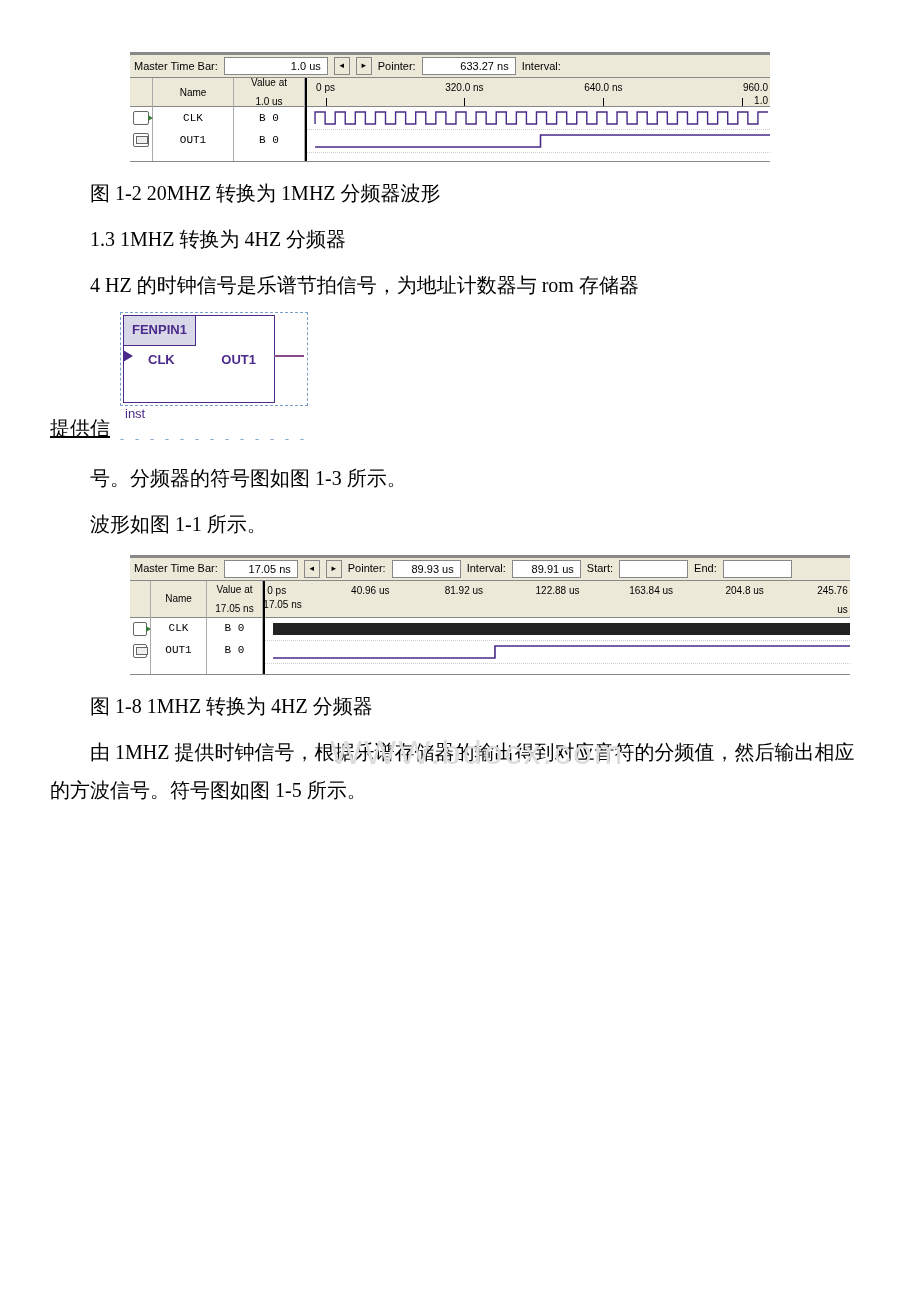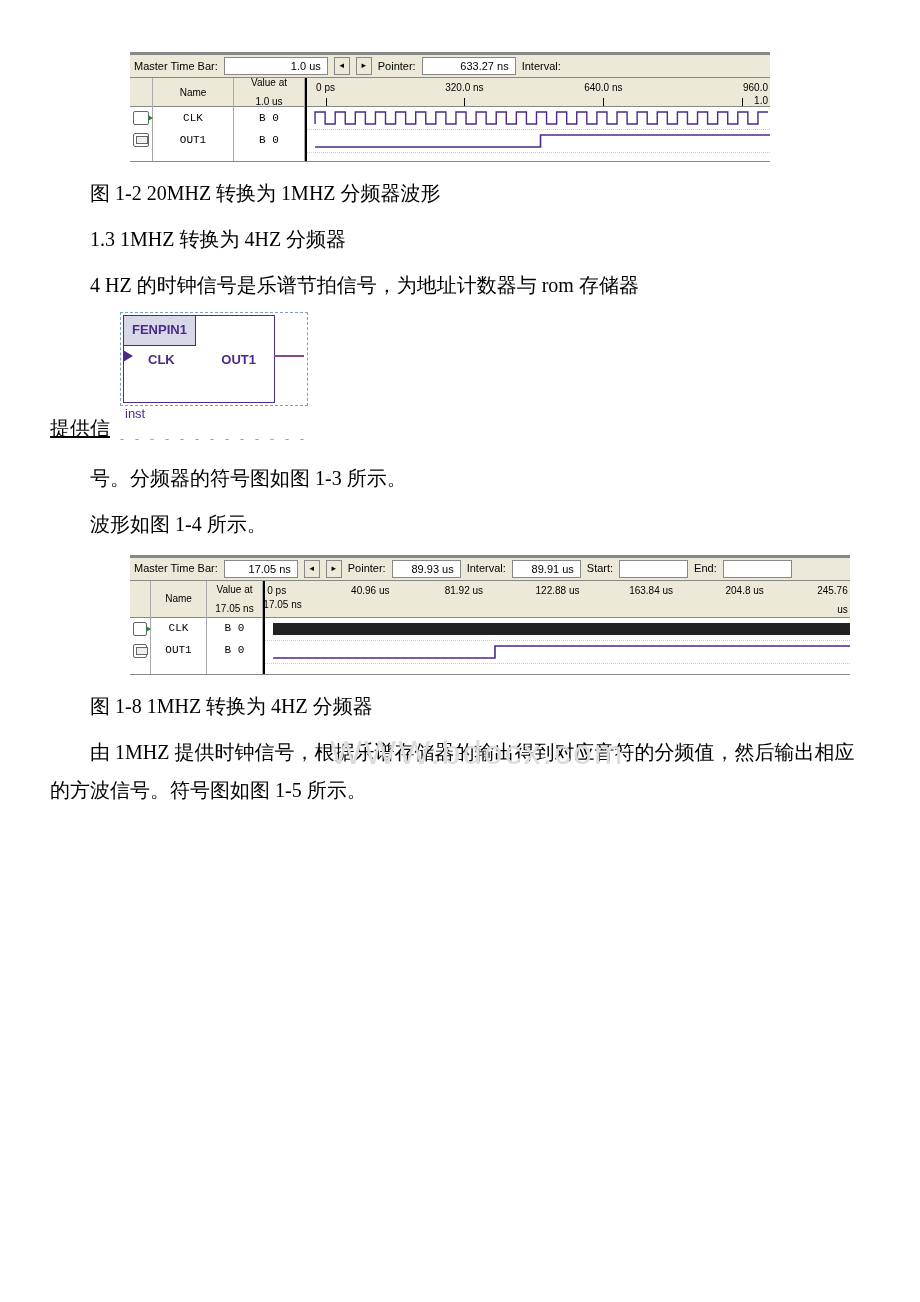--- a/index.html
+++ b/index.html
@@ -335,21 +335,21 @@
       </div>
       <div class="bd-inst">inst</div>
     </div>
     <div class="bd-dashes">- - - - - - - - - - - - -</div>
   </div>
 </div>
 
 <p>号。分频器的符号图如图 1-3 所示。</p>
 
 
-<p>波形如图 1-4 所示。</p>
+<p>波形如图 1-1 所示。</p>
 
 <div class="figure">
   <div class="wave-wrap" style="width:720px">
     <div class="wave-toolbar">
       <span class="lbl">Master Time Bar:</span>
       <span class="fld" style="min-width:60px">17.05 ns</span>
       <span class="arrow-btn">◂</span>
       <span class="arrow-btn">▸</span>
       <span class="lbl">Pointer:</span>
       <span class="fld" style="min-width:55px">89.93 us</span>

